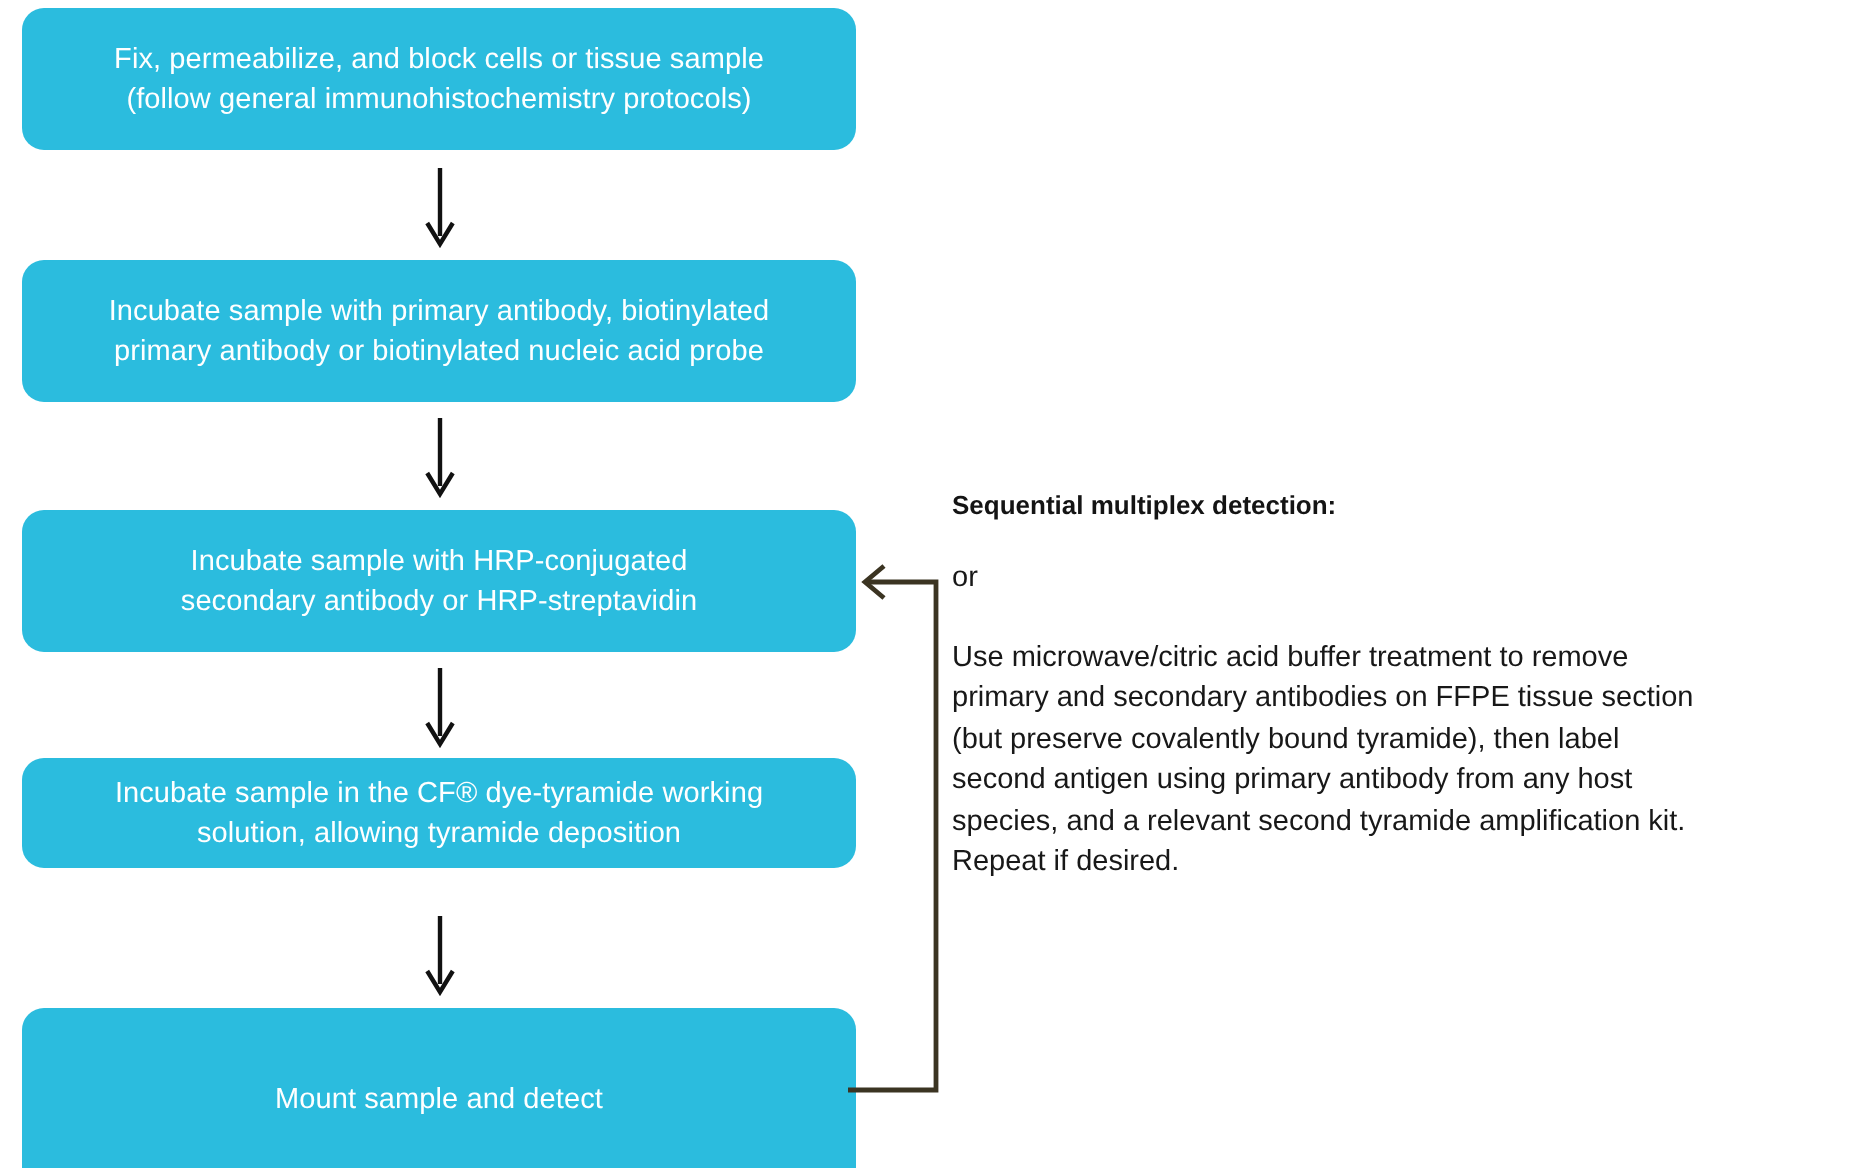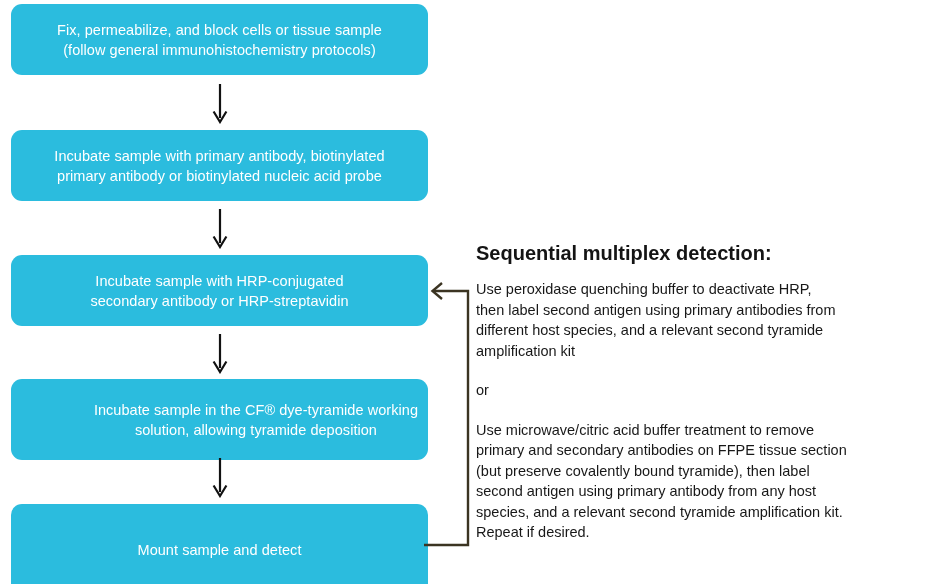--- a/index.html
+++ b/index.html
@@ -43,21 +43,21 @@
     letter-spacing: 0.05px;
   }
   .flow-box .box-text {
     display: block;
     white-space: pre-line;
   }
 
   #box-1 { top: 4px;   height: 71px; }
   #box-2 { top: 130px; height: 71px; }
   #box-3 { top: 255px; height: 71px; }
-  #box-4 { top: 379px; height: 81px; justify-content: flex-end; }
+  #box-4 { top: 379px; height: 55px; }
   #box-5 { top: 504px; height: 91px; }
 
   
   .down-arrow {
     position: absolute;
     left: 212px;
     width: 16px;
     pointer-events: none;
   }
   .down-arrow svg { display: block; }
@@ -83,21 +83,21 @@
     position: absolute;
     left: 476px;
     top: 243px;
     width: 442px;
     color: #181818;
     font-size: 14.5px;
     line-height: 20.5px;
   }
   #side-heading {
     font-weight: bold;
-    font-size: 20px;
+    font-size: 13px;
     line-height: 20px;
     margin: 0 0 16px 0;
     color: #141414;
   }
   .side-para {
     margin: 0 0 19px 0;
     white-space: pre-line;
   }
   .side-para:last-child { margin-bottom: 0; }
   #side-or { margin-bottom: 19px; }
@@ -163,24 +163,20 @@
     <svg width="56" height="275" viewBox="0 0 56 275">
 
       <path d="M0 265 L44 265 L44 11 L10 11" stroke="#3b3422" stroke-width="2.4" fill="none" stroke-linecap="butt" stroke-linejoin="miter"></path>
 
       <path d="M18 3 L8.5 11 L18 19" stroke="#3b3422" stroke-width="2.4" fill="none" stroke-linecap="butt" stroke-linejoin="miter"></path>
     </svg>
   </div>
 
   <div id="side-panel">
     <div id="side-heading">Sequential multiplex detection:</div>
-    <p class="side-para">Use peroxidase quenching buffer to deactivate HRP,
-then label second antigen using primary antibodies from
-different host species, and a relevant second tyramide
-amplification kit</p>
     <p class="side-para" id="side-or">or</p>
     <p class="side-para">Use microwave/citric acid buffer treatment to remove
 primary and secondary antibodies on FFPE tissue section
 (but preserve covalently bound tyramide), then label
 second antigen using primary antibody from any host
 species, and a relevant second tyramide amplification kit.
 Repeat if desired.</p>
   </div>
 
 </div>

